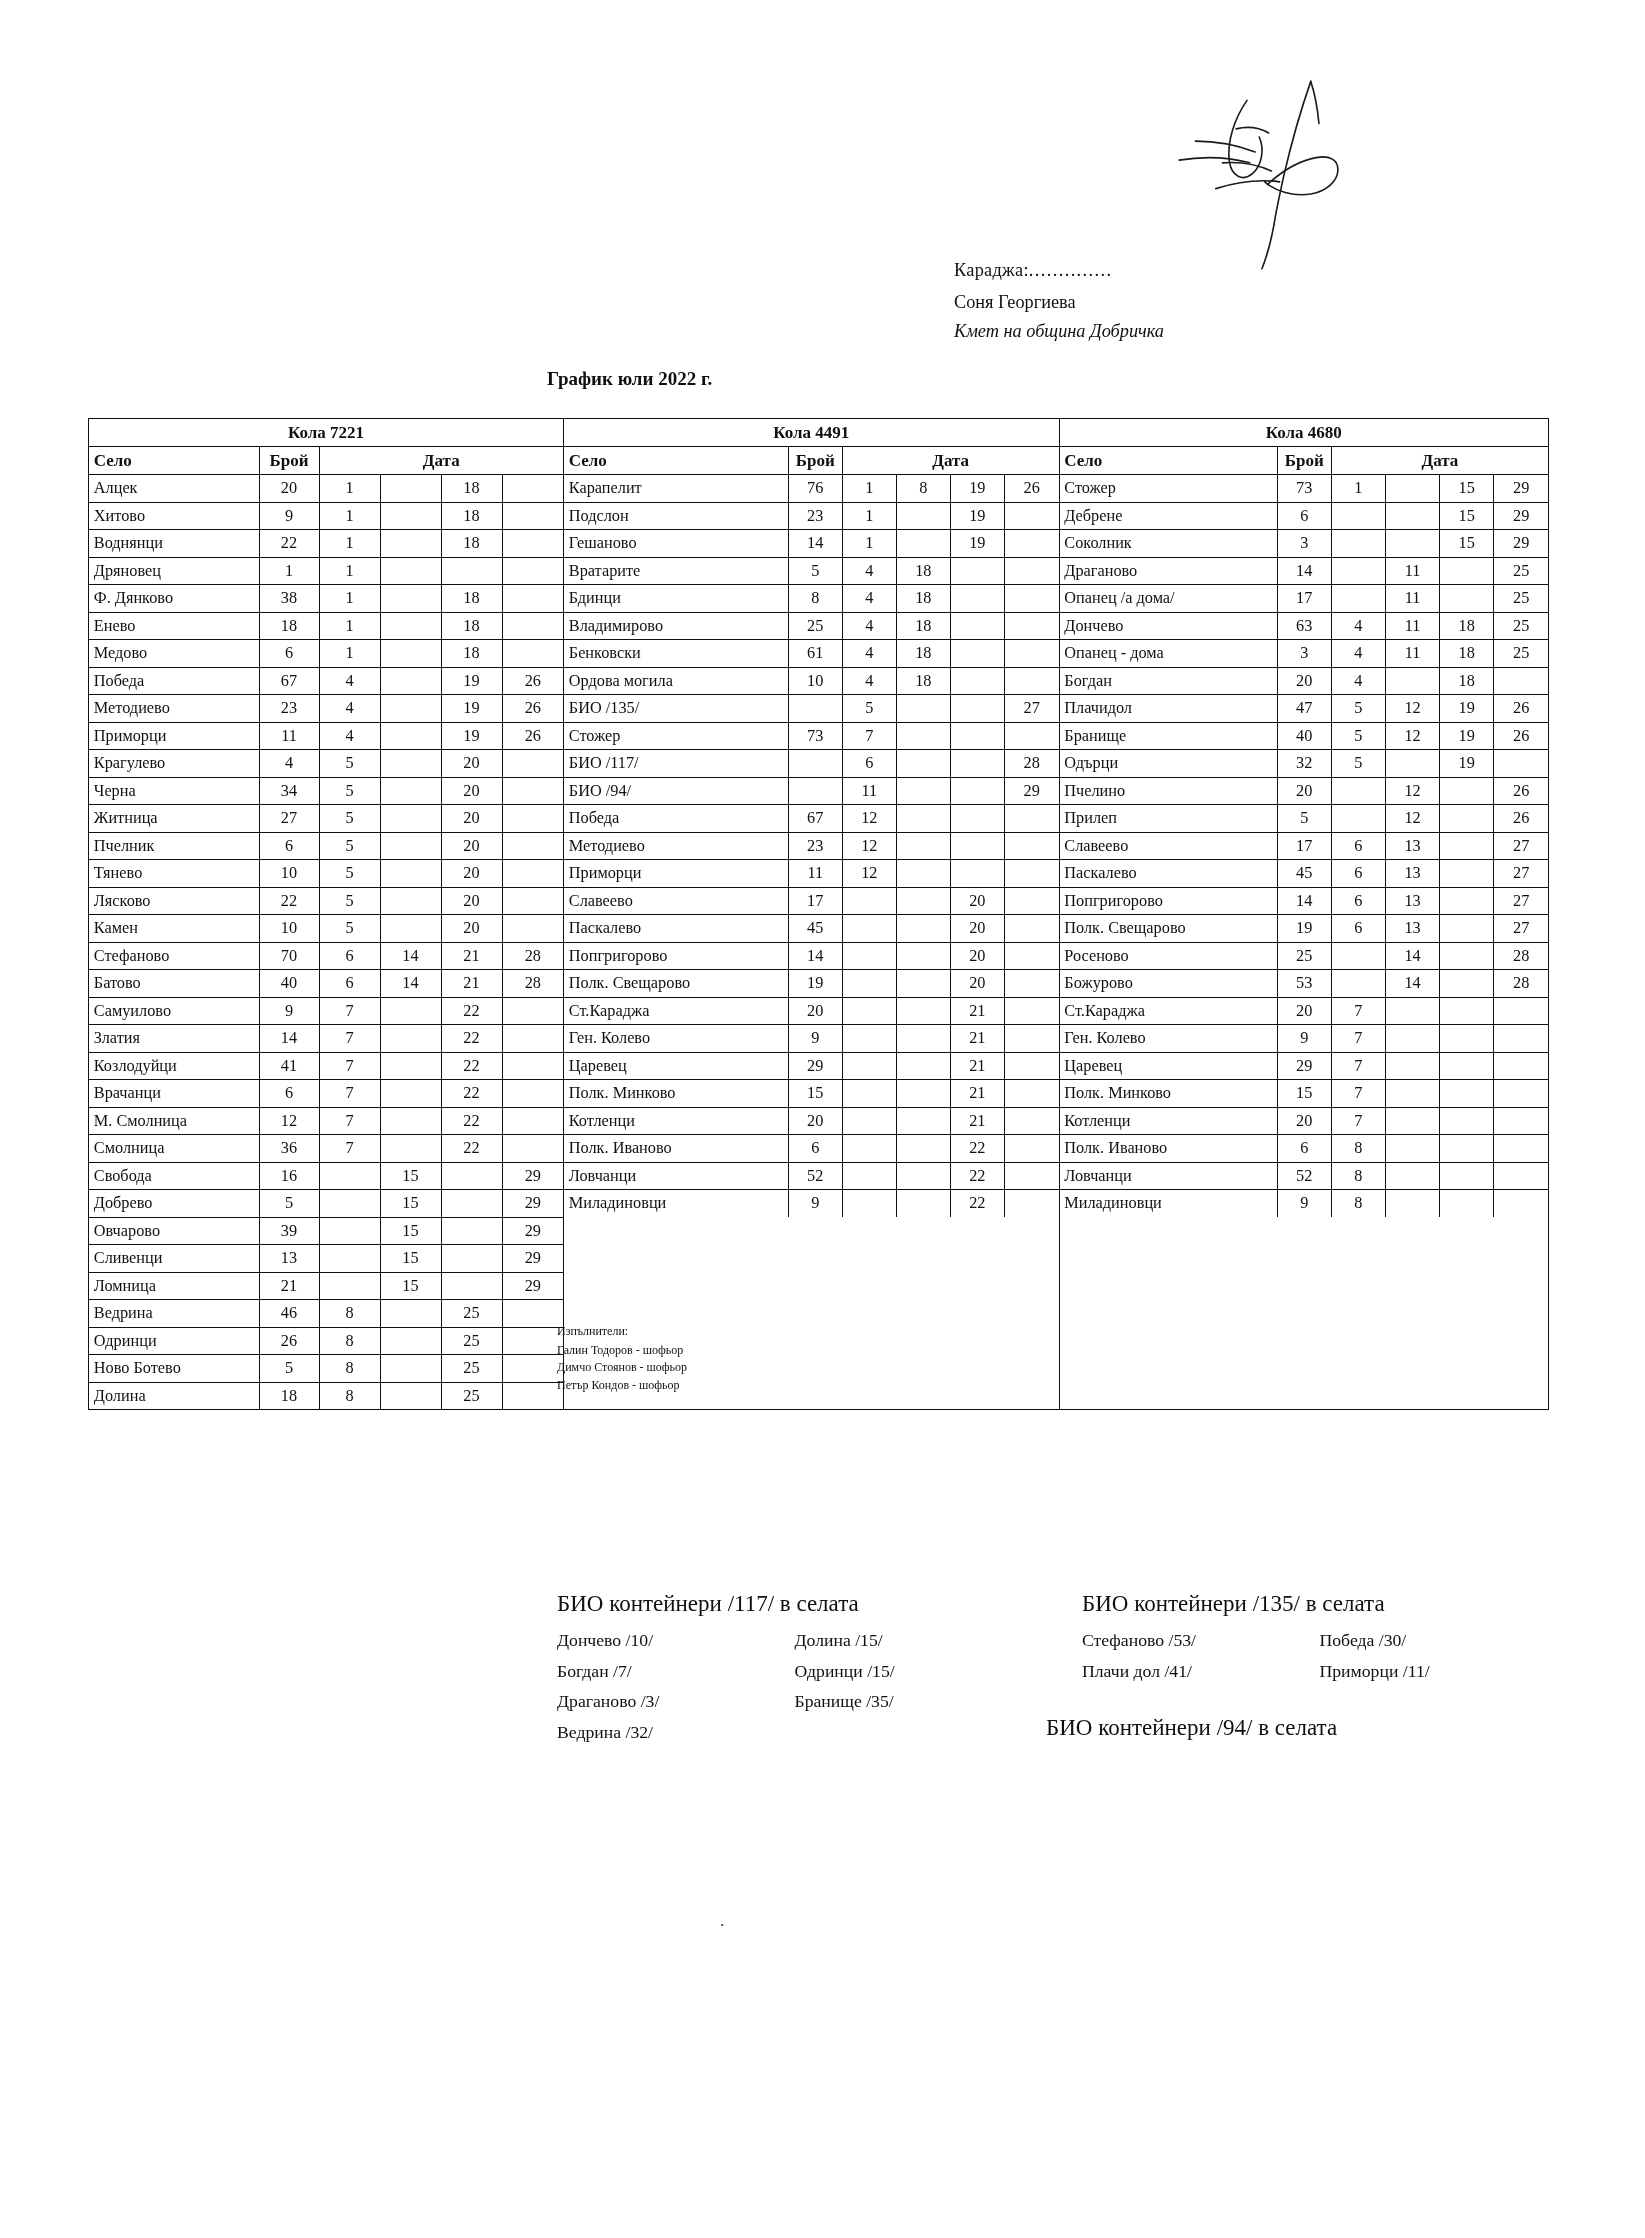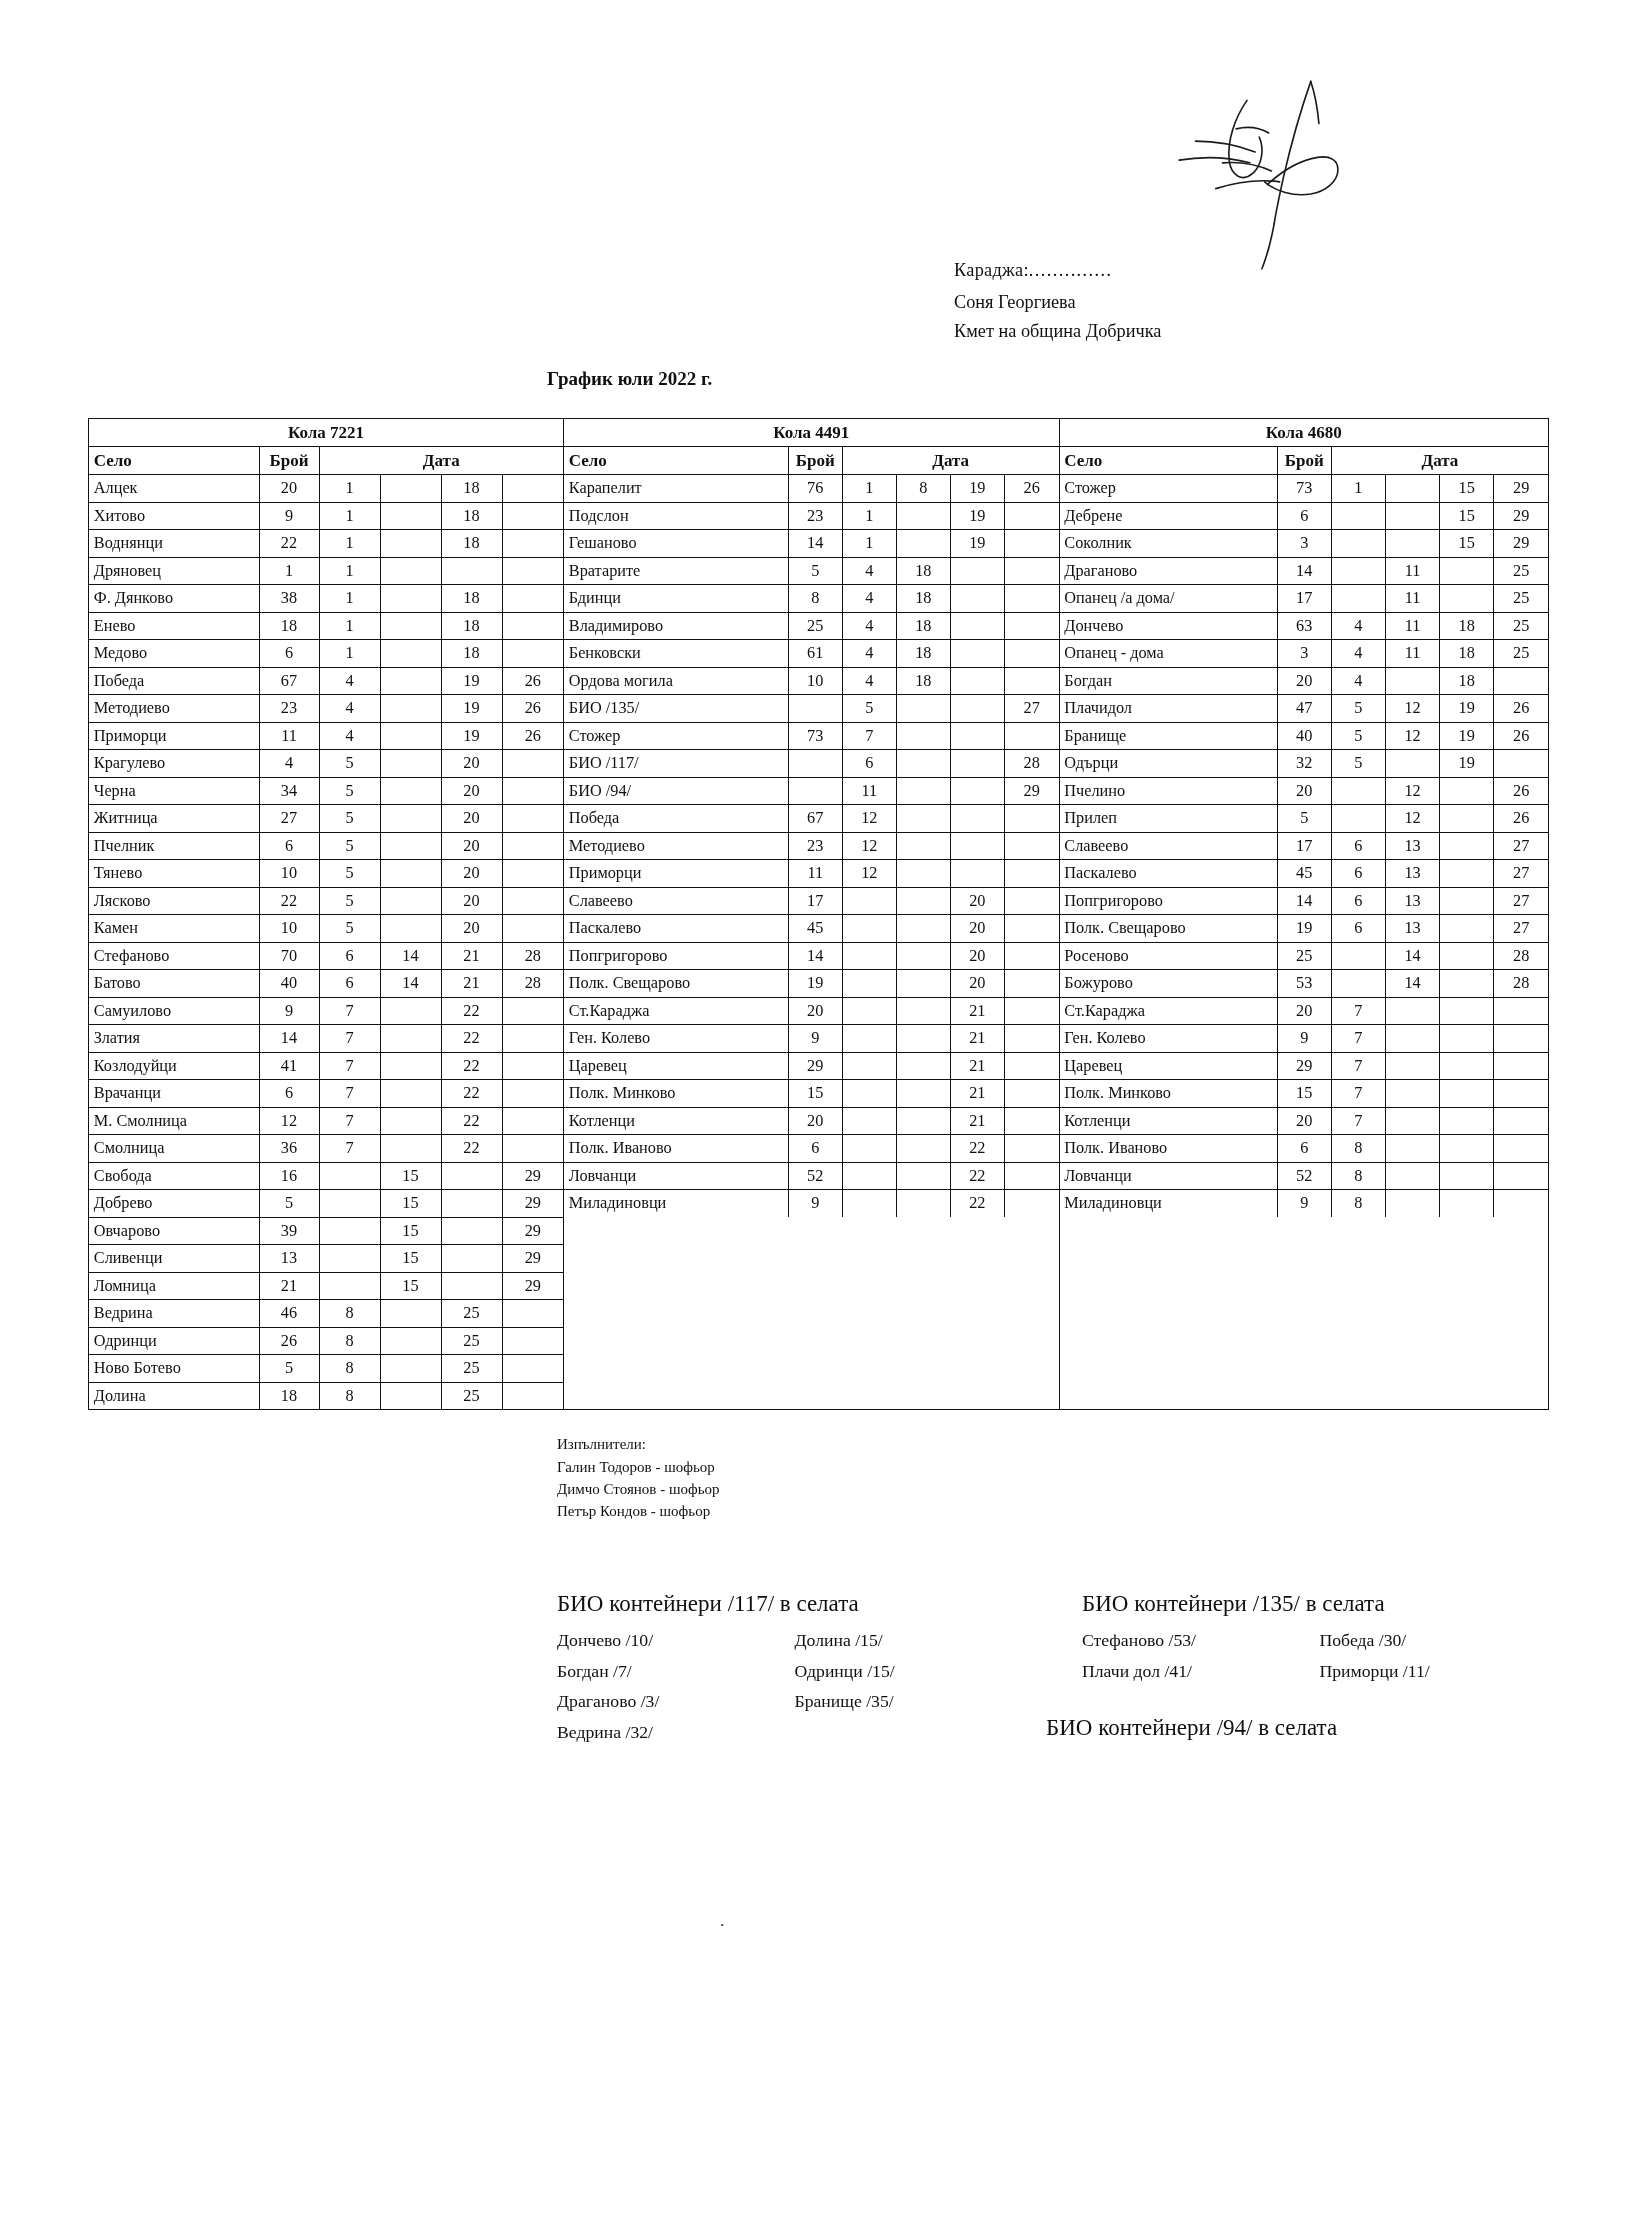--- a/index.html
+++ b/index.html
@@ -33,20 +33,21 @@
     letter-spacing: 0.3px;
   }
   .approval .dots {
     letter-spacing: 1.4px;
   }
   .approval .name {
     margin-top: 5.4px;
     font-size: 18.3px;
   }
   .approval .role {
+    font-style: italic;
     font-size: 18.3px;
     margin-top: 2.7px;
   }
 
   .signature {
     position: absolute;
     left: 1114px;
     top: 61px;
     width: 285px;
     height: 224px;
@@ -127,22 +128,22 @@
   .c1 col.n  { width: 54px;  }
   .c1 col.d  { width: 54px;  }
   .c2 col.v  { width: 217px; }
   .c2 col.n  { width: 54px;  }
   .c2 col.d  { width: 54px;  }
 
   
   .executors {
     position: absolute;
     left: 557px;
-    top: 1434px;
-    font-size: 15px;
+    top: 1323px;
+    font-size: 12px;
     line-height: 1.46;
   }
   .executors .ex-title { margin-bottom: 1.4px; }
 
   
   .bio {
     position: absolute;
     font-size: 17.7px;
     line-height: 1.5;
   }

